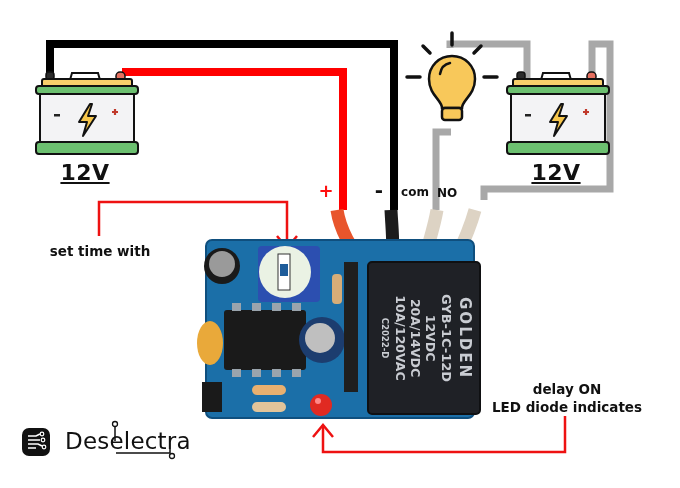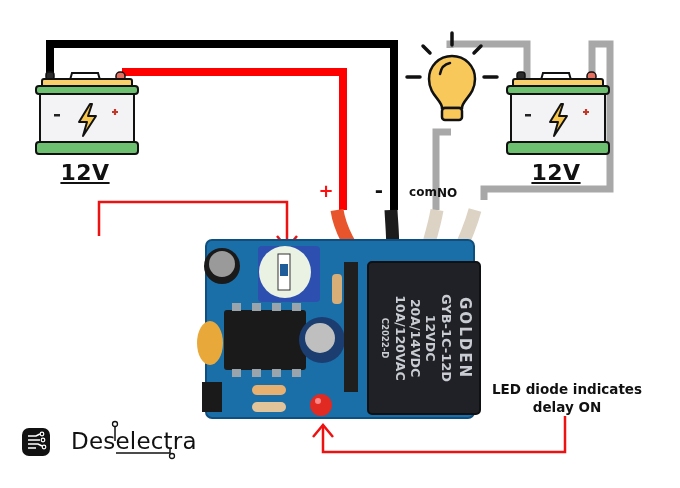--- a/index.html
+++ b/index.html
@@ -2,21 +2,21 @@
 <html><head>
 <meta charset="utf-8">
 <style>
   html, body { margin:0; padding:0; background:#ffffff; }
   body { width:680px; height:488px; position:relative; overflow:hidden; font-family:"Liberation Sans", sans-serif; }
   svg { position:absolute; left:0; top:0; }
   .lbl { position:absolute; font-family:"DejaVu Sans", sans-serif; font-weight:bold; color:#111; text-align:center; }
   .v12 { font-size:22px; letter-spacing:0.5px;text-decoration:underline; }
   .small { font-size:12px; }
   .note { font-size:13.5px; line-height:18px; }
-  .brand-text { font-family:"DejaVu Sans", sans-serif; font-size:23px; color:#111; margin-left:14px; letter-spacing:0.2px; }
+  .brand-text { font-family:"DejaVu Sans", sans-serif; font-size:23px; color:#111; margin-left:8px; letter-spacing:0.2px; }
 </style>
 </head>
 <body>
 
 <svg width="680" height="488" viewBox="0 0 680 488">
 
   <path d="M50 80 L50 44 L394 44 L394 210" fill="none" stroke="#000" stroke-width="8"></path>
 
   <path d="M122 72 L343 72 L343 210" fill="none" stroke="#ff0000" stroke-width="8"></path>
 
@@ -135,24 +135,25 @@
   <path d="M115 441 L115 426 M116 453 L170 453 L170 449" fill="none" stroke="#111" stroke-width="1.5"></path>
   <circle cx="115" cy="424" r="2.5" fill="none" stroke="#111" stroke-width="1.3"></circle>
   <circle cx="172" cy="456" r="2.5" fill="none" stroke="#111" stroke-width="1.3"></circle>
 </svg>
 
 <div class="lbl v12" style="left:44px; top:160px; width:82px;">12V</div>
 <div class="lbl v12" style="left:515px; top:160px; width:82px;">12V</div>
 
 <div class="lbl" style="left:318px; top:180px; width:16px; font-size:18px; color:#ff1010;">+</div>
 <div class="lbl" style="left:372px; top:178px; width:14px; font-size:20px;">-</div>
-<div class="lbl small" style="left:399px; top:185px; width:48px;">com</div>
+<div class="lbl small" style="left:399px; top:185px; width:32px;">com</div>
 <div class="lbl small" style="left:435px; top:186px; width:24px;">NO</div>
 
 <div class="lbl note" style="left:30px; top:242px; width:140px;">
+  <div>set time with</div>
 </div>
 
 <div class="lbl note" style="left:482px; top:380px; width:170px;">
+  <div>delay ON</div>
   <div>LED diode indicates</div>
-  <div>delay ON</div>
 </div>
 
 <div class="brand-text" style="position:absolute; left:57px; top:428px;">Deselectra</div>
 
 </body></html>

